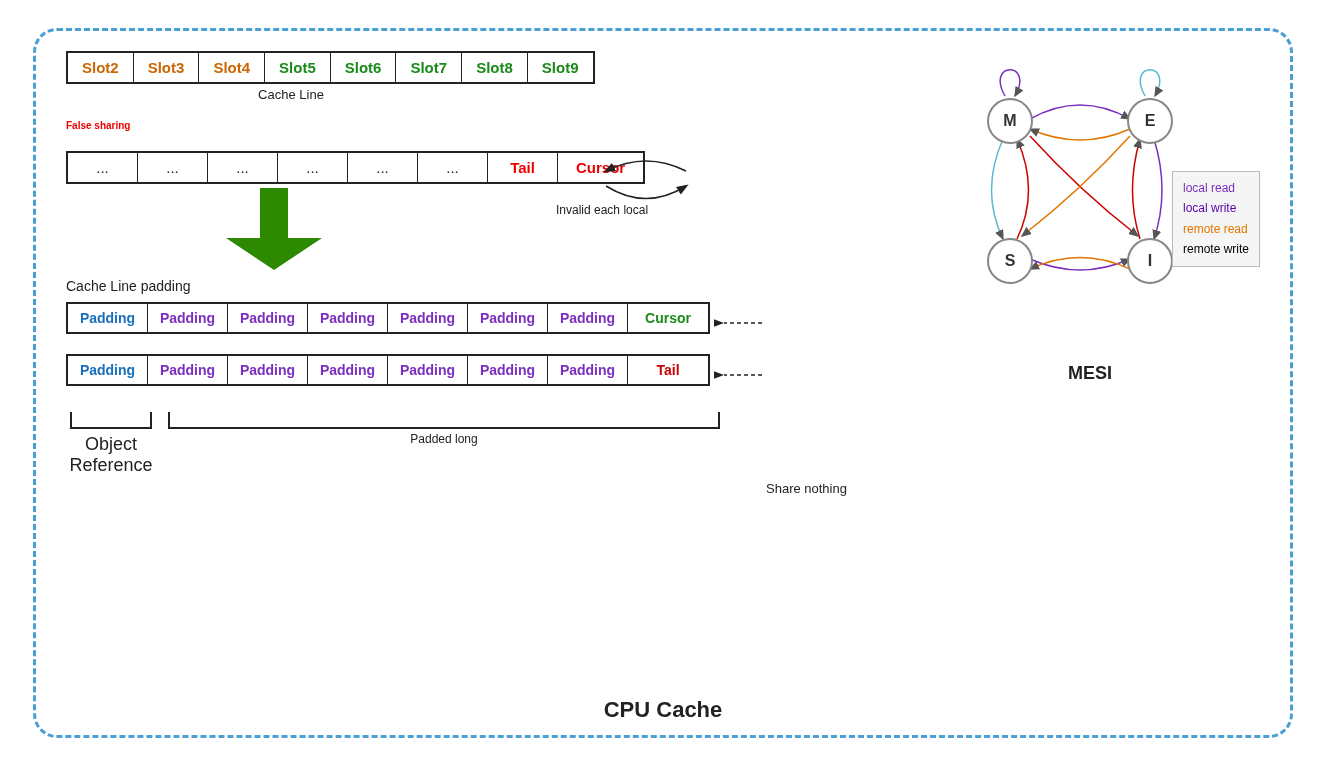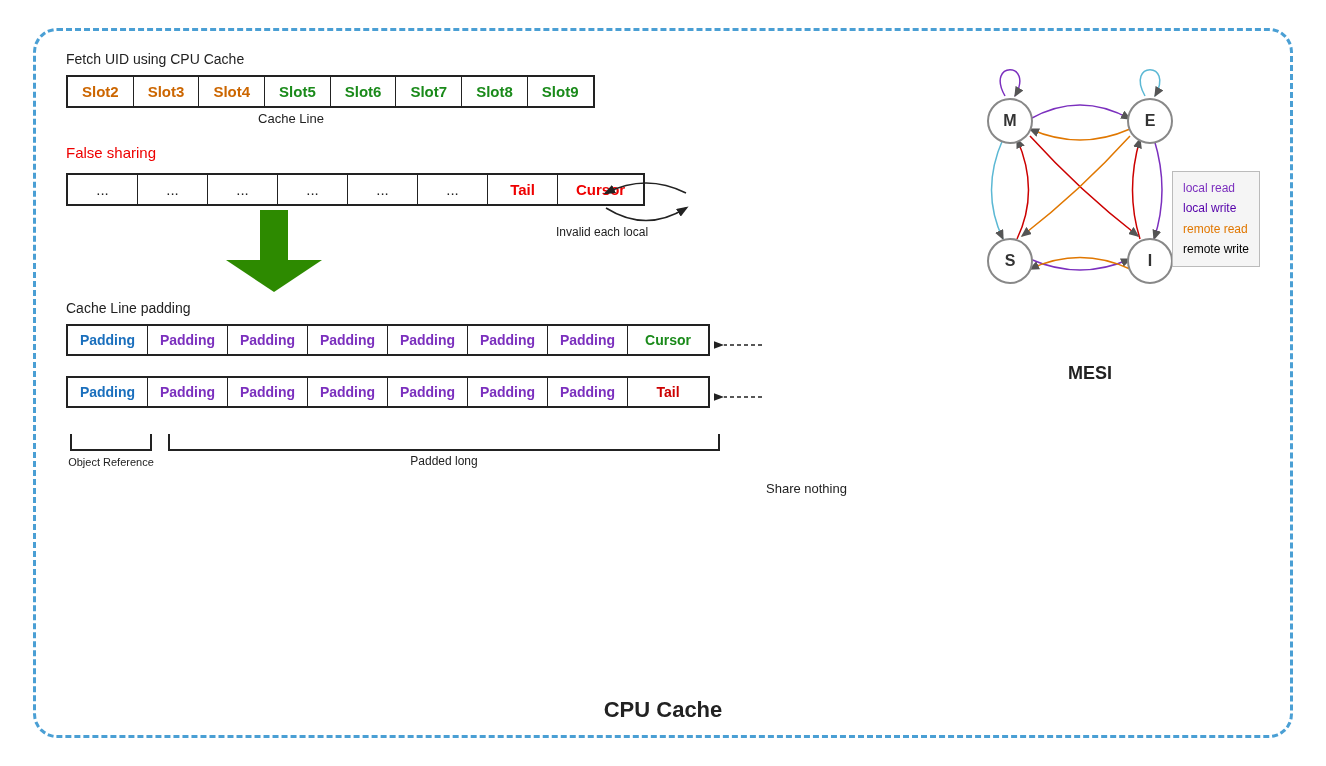--- a/index.html
+++ b/index.html
@@ -57,25 +57,25 @@
     .cache-slot:last-child { border-right: none; }
     .cache-line-label {
       font-size: 13px;
       color: #222;
       text-align: center;
       margin-top: 3px;
       width: 450px;
     }
     
     .false-sharing-title {
-      font-size: 15px;
-      font-weight: normal;
+      font-size: 10px;
+      font-weight: bold;
       color: #e00;
       margin-top: 18px;
-      margin-bottom: 12px;
+      margin-bottom: 20px;
     }
     .false-sharing-row {
       display: flex;
       border: 2px solid #222;
       width: fit-content;
     }
     .fs-cell {
       padding: 6px 18px;
       font-size: 15px;
       color: #222;
@@ -159,21 +159,20 @@
     .legend-orange { color: #e07700; }
     .legend-red { color: #000000; }
   </style>
 </head>
 <body>
 
 <div class="outer-container">
 
   <div class="left-area">
 
-    <div class="section-title">Fetch UID using CPU Cache</div>
     <div class="cache-line-row">
       <div class="cache-slot" style="color:#cc6600">Slot2</div>
       <div class="cache-slot" style="color:#cc6600">Slot3</div>
       <div class="cache-slot" style="color:#cc6600">Slot4</div>
       <div class="cache-slot" style="color:#1a8a1a">Slot5</div>
       <div class="cache-slot" style="color:#1a8a1a">Slot6</div>
       <div class="cache-slot" style="color:#1a8a1a">Slot7</div>
       <div class="cache-slot" style="color:#1a8a1a">Slot8</div>
       <div class="cache-slot" style="color:#1a8a1a; border-right:none;">Slot9</div>
     </div>
@@ -266,21 +265,21 @@
         <line x1="48" y1="15" x2="10" y2="15" stroke="#222" stroke-width="1.5" marker-end="url(#ah4)" stroke-dasharray="4,3"></line>
       </svg>
     </div>
 
     <div style="display:flex; width:660px; margin-top:4px; align-items:flex-start;">
 
       <div style="display:flex; flex-direction:column; align-items:center; width:90px;">
         <svg width="90" height="22" viewBox="0 0 90 22">
           <path d="M5 2 L5 18 L85 18 L85 2" fill="none" stroke="#222" stroke-width="2"></path>
         </svg>
-        <div style="font-size:11px; color:#222; text-align:center; margin-top:2px;">Object Reference</div>
+        <div style="font-size:18px; color:#222; text-align:center; margin-top:2px;">Object Reference</div>
       </div>
 
       <div style="display:flex; flex-direction:column; align-items:center; width:560px; margin-left:8px;">
         <svg width="560" height="22" viewBox="0 0 560 22">
           <path d="M5 2 L5 18 L555 18 L555 2" fill="none" stroke="#222" stroke-width="2"></path>
         </svg>
         <div style="font-size:12px; color:#222; text-align:center; margin-top:0;">Padded long</div>
       </div>
     </div>
 

